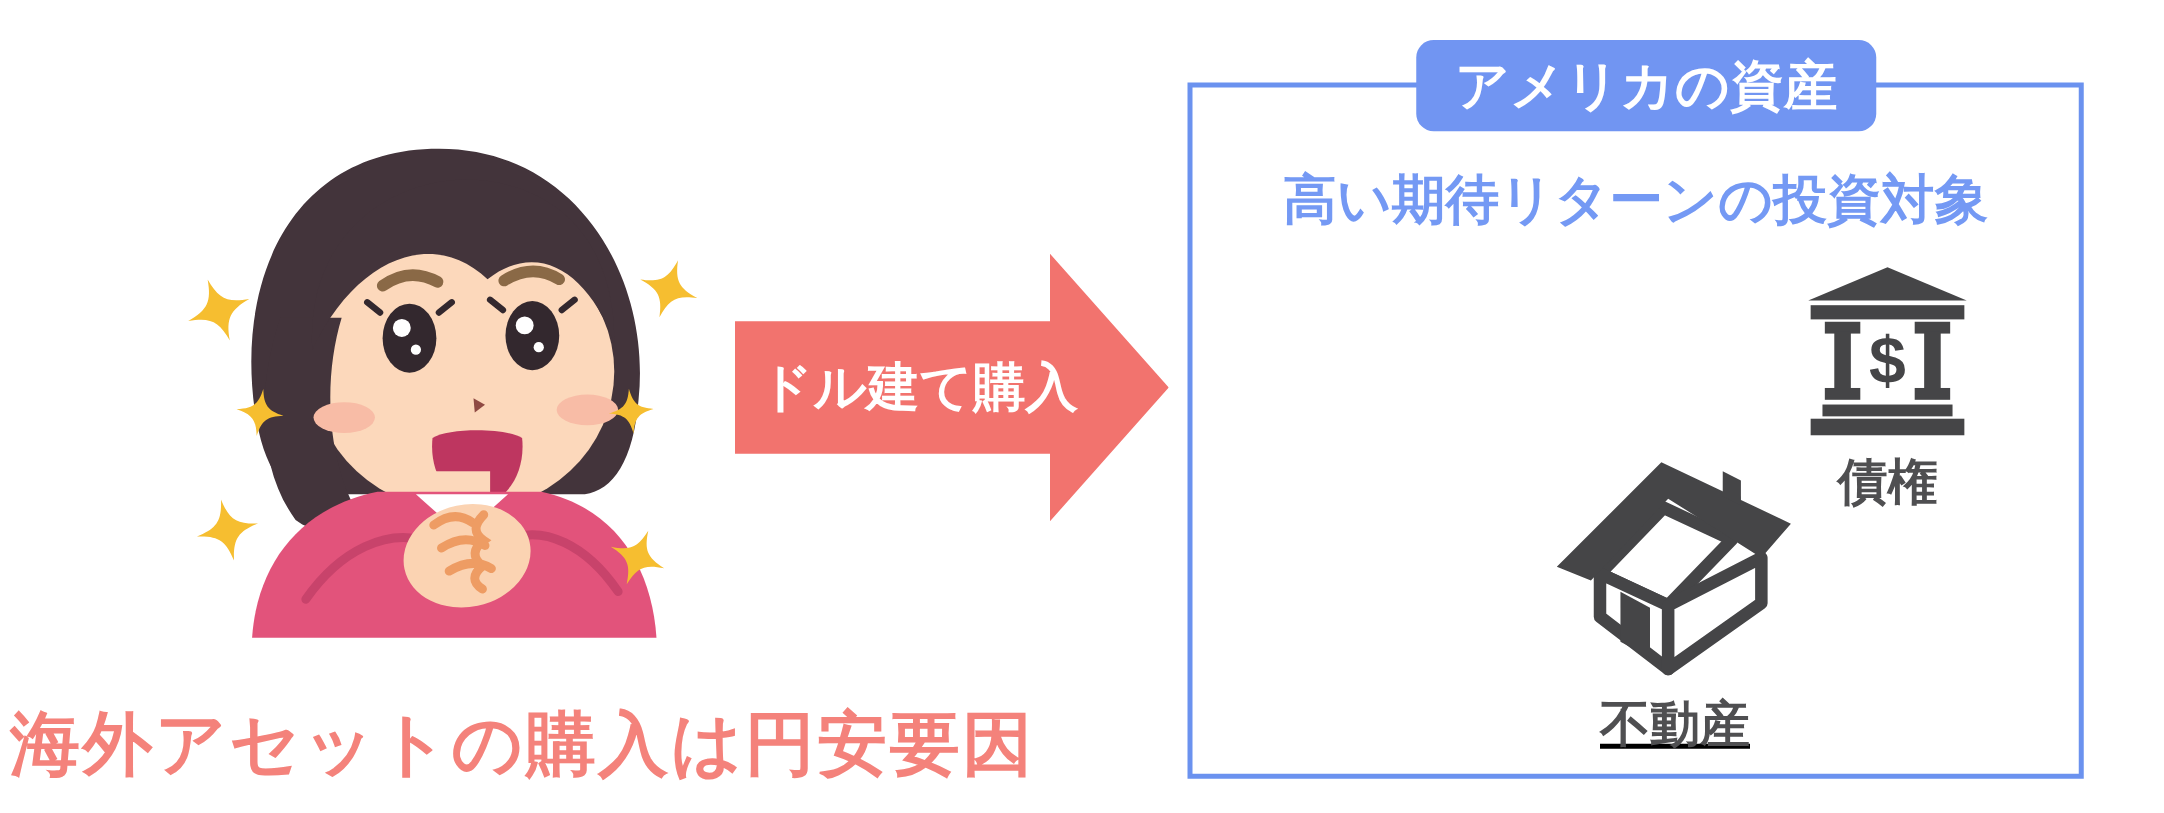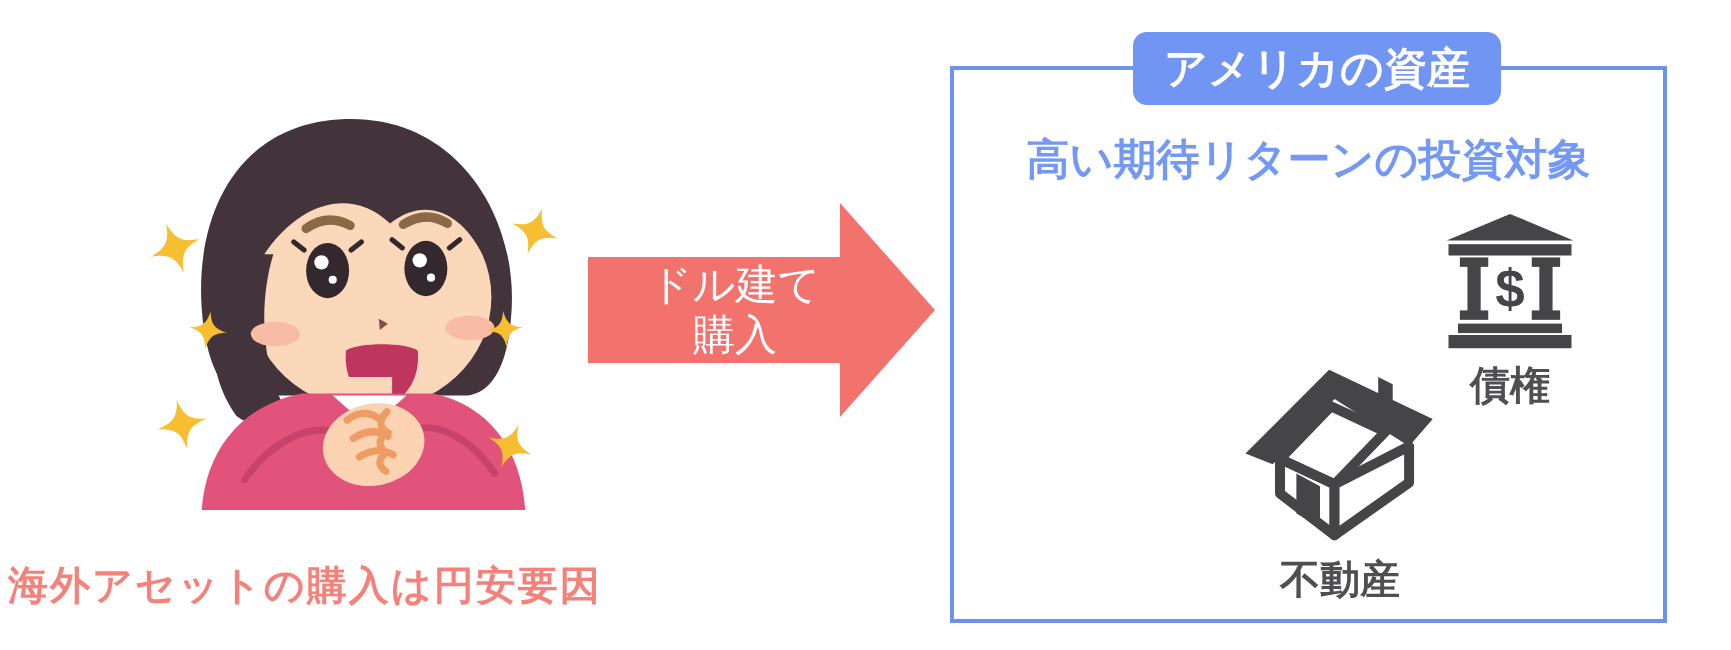--- a/index.html
+++ b/index.html
@@ -5,44 +5,44 @@
   html,body{margin:0;padding:0;background:#fff;}
   body{font-family:"Liberation Sans","DejaVu Sans",sans-serif;}
   #stage{position:relative;width:1731px;height:650px;background:#fff;overflow:hidden;}
 
   
   #woman{position:absolute;left:130px;top:60px;width:430px;height:460px;}
   .sparkle{position:absolute;}
   .sparkle svg path{fill:var(--c-star);}
 
   
-  #caption{position:absolute;left:8px;top:558px;font-size:40px;font-weight:800;
+  #caption{position:absolute;left:8px;top:558px;font-size:56px;font-weight:800;
            color:var(--c-caption);letter-spacing:2px;white-space:nowrap;}
 
   
   #arrow-svg{position:absolute;left:588px;top:203px;width:347px;height:214px;}
   #arrow-svg polygon{fill:var(--c-arrow);}
   #arrow-label{position:absolute;left:600px;top:257px;width:270px;height:106px;
-               display:flex;flex-direction:column;align-items:center;justify-content:center;
-               color:#fff;font-size:42px;font-weight:400;line-height:1.18;text-align:center;}
+               display:flex;flex-direction:row;align-items:center;justify-content:center;
+               color:#fff;font-size:42px;font-weight:700;line-height:1.18;text-align:center;}
 
   
   #assets-box{position:absolute;left:950px;top:66px;width:709px;height:549px;
               border:4px solid var(--c-box_border);background:#fff;}
   #assets-tab{position:absolute;left:1133px;top:32px;width:368px;height:73px;
               background:var(--c-tab_bg);border-radius:14px;display:flex;align-items:center;
               justify-content:center;color:#fff;font-size:43px;font-weight:800;}
   #assets-heading{position:absolute;left:950px;top:131px;width:717px;text-align:center;
                   color:var(--c-blue_text);font-size:43px;font-weight:800;}
 
   .asset-col{position:absolute;display:flex;flex-direction:column;align-items:center;}
   .asset-label{font-size:40px;font-weight:800;color:var(--c-label);margin-top:6px;}
   #col-stock{left:1080px;top:212px;width:180px;}
   #col-bond{left:1420px;top:212px;width:180px;}
-  #col-house{left:1230px;top:350px;width:220px;}
+  #col-house{left:1230px;top:350px;width:220px;text-decoration:underline;}
 
   .dk{fill:var(--c-icon);}
   .dks{stroke:var(--c-icon);}
 </style>
 </head>
 <body>
 
 <div id="stage">
 
   <svg id="woman" viewBox="0 0 420 430">

